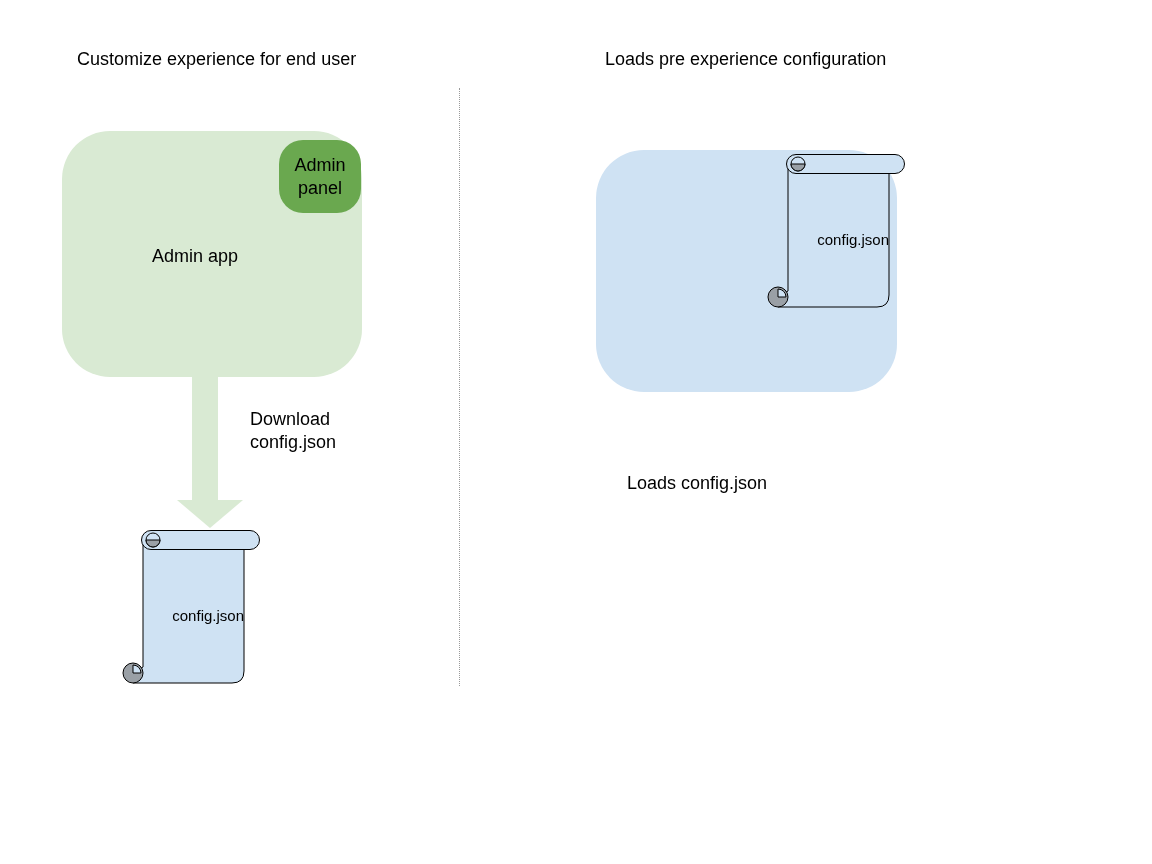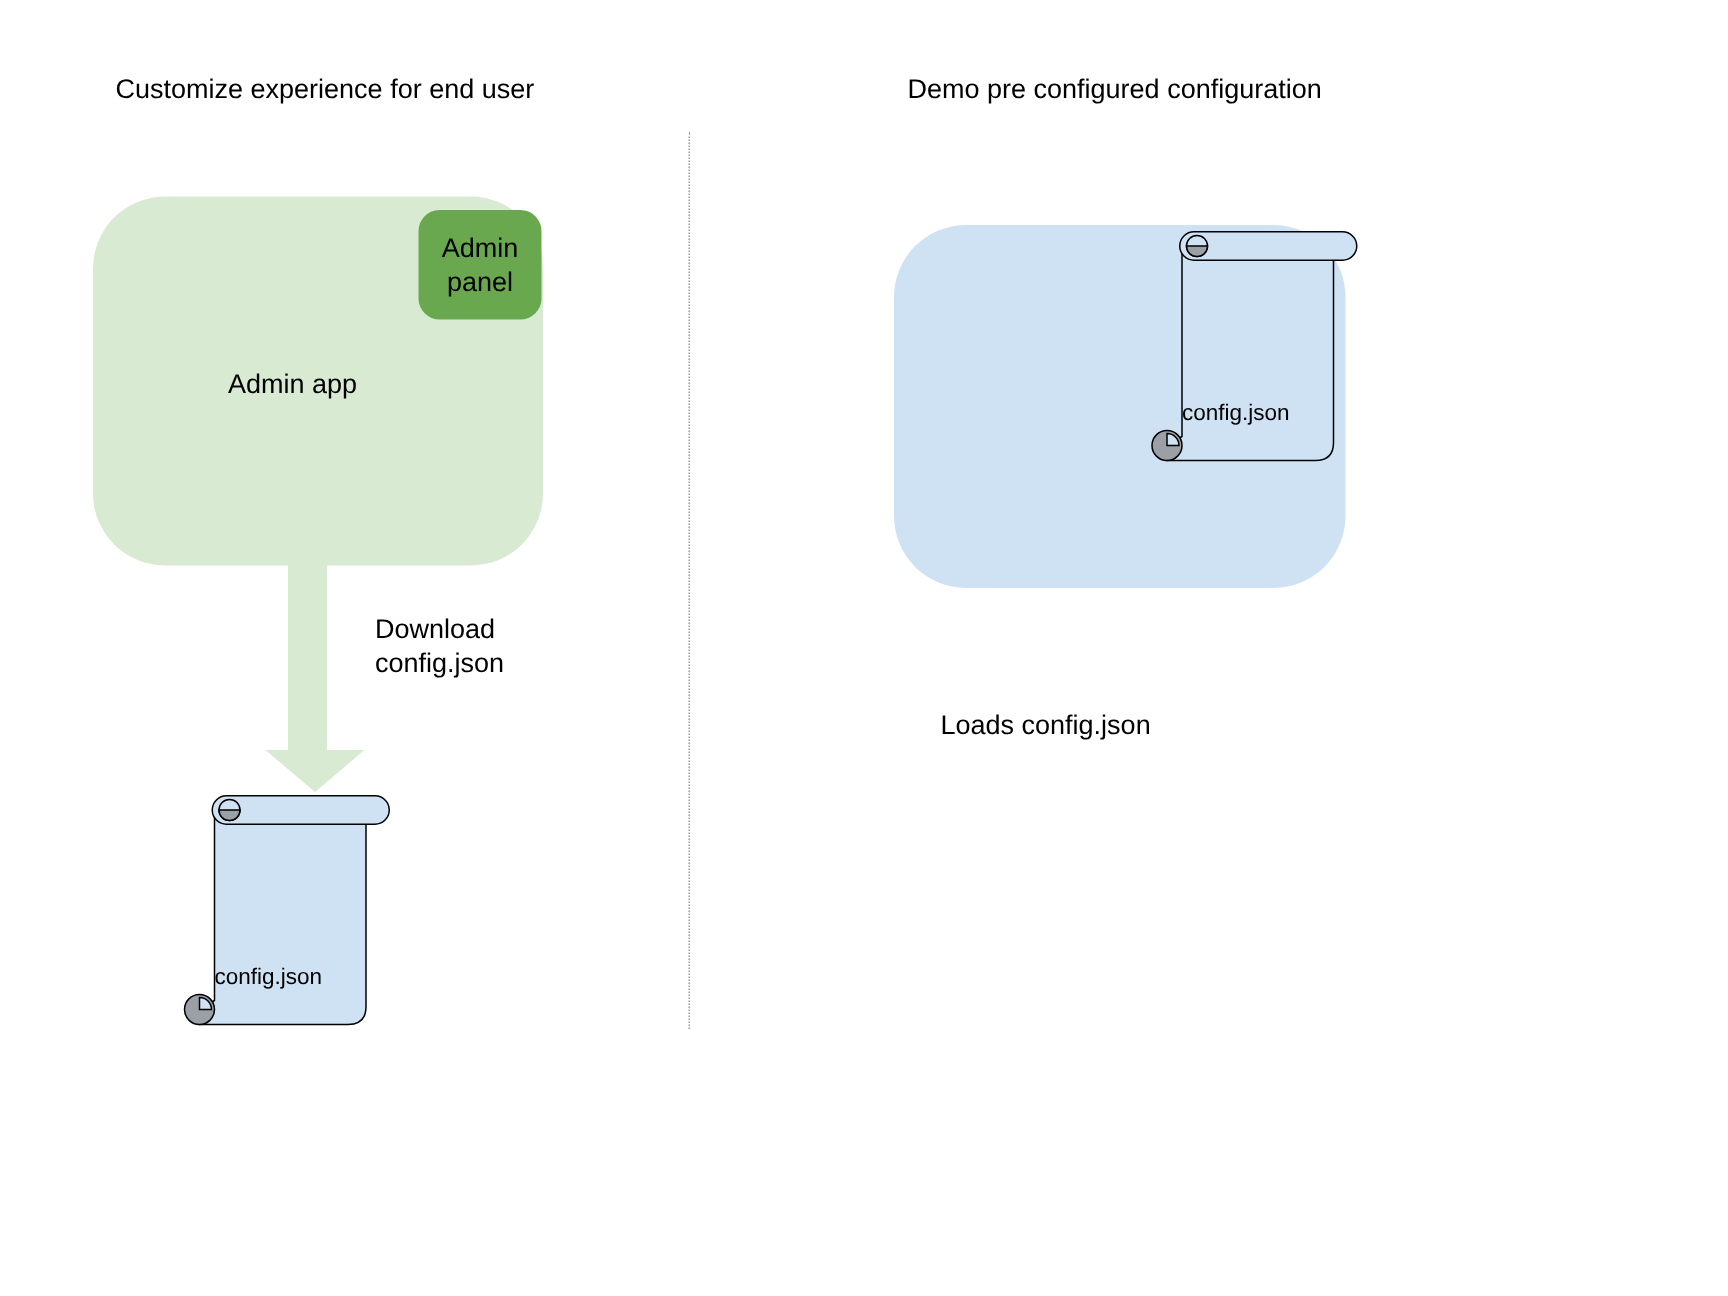--- a/index.html
+++ b/index.html
@@ -8,43 +8,43 @@
     font-family:"Liberation Sans", sans-serif;color:#000;
   }
   .abs{position:absolute;}
   .title{font-size:18px;line-height:21px;white-space:nowrap;}
   .divider{width:0;border-left:1px dotted #999999;}
   .app-box{border-radius:48px;}
   .admin-app{left:62px;top:131px;width:300px;height:246px;background:#d9ead3;}
   .demo-app{left:596px;top:150px;width:301px;height:242px;background:#cfe2f3;}
   .app-label{font-size:18px;line-height:22px;white-space:nowrap;}
   .admin-panel{
-    left:279px;top:140px;width:82px;height:73px;background:#6aa84f;border-radius:14px;
+    left:279px;top:140px;width:82px;height:73px;background:#6aa84f;border-radius:24px;
     display:flex;align-items:center;justify-content:center;text-align:center;
     font-size:18px;line-height:23px;
   }
   .arrow-shaft{left:192px;top:376px;width:26px;height:124px;background:#d9ead3;}
   .arrow-head{
     left:177px;top:500px;width:0;height:0;
     border-left:33px solid transparent;border-right:33px solid transparent;
     border-top:28px solid #d9ead3;
   }
   .download-label{left:250px;top:408px;width:96px;font-size:18px;line-height:23px;}
   .caption{left:627px;top:456px;font-size:18px;line-height:22px;white-space:nowrap;margin-top:16px;}
-  .scroll-label{font-size:15px;line-height:19px;text-align:left;margin-top:36px;}
+  .scroll-label{font-size:15px;line-height:19px;text-align:right;}
   .scroll-body,.scroll-bar,.scroll-spiral,.scroll-curl-notch{fill:#cfe2f3;stroke:#000;stroke-width:1;}
   .scroll-spiral-shade,.scroll-curl{fill:#9aa0a6;stroke:#000;stroke-width:1;}
 </style>
 </head>
 <body>
 
 <div id="canvas">
 
   <div class="abs title" style="left:77px;top:49px;">Customize experience for end user</div>
-  <div class="abs title" style="left:605px;top:49px;">Demo pre configured configuration</div>
+  <div class="abs title" style="left:605px;top:49px;">Loads pre experience configuration</div>
 
   <div class="abs divider" style="left:459px;top:88px;height:598px;"></div>
 
   <div class="abs app-box admin-app"></div>
   <div class="abs app-label" style="left:152px;top:245px;text-align:right;">Admin app</div>
 
   <div class="abs admin-panel">
     <span>Admin panel</span>
   </div>
 

